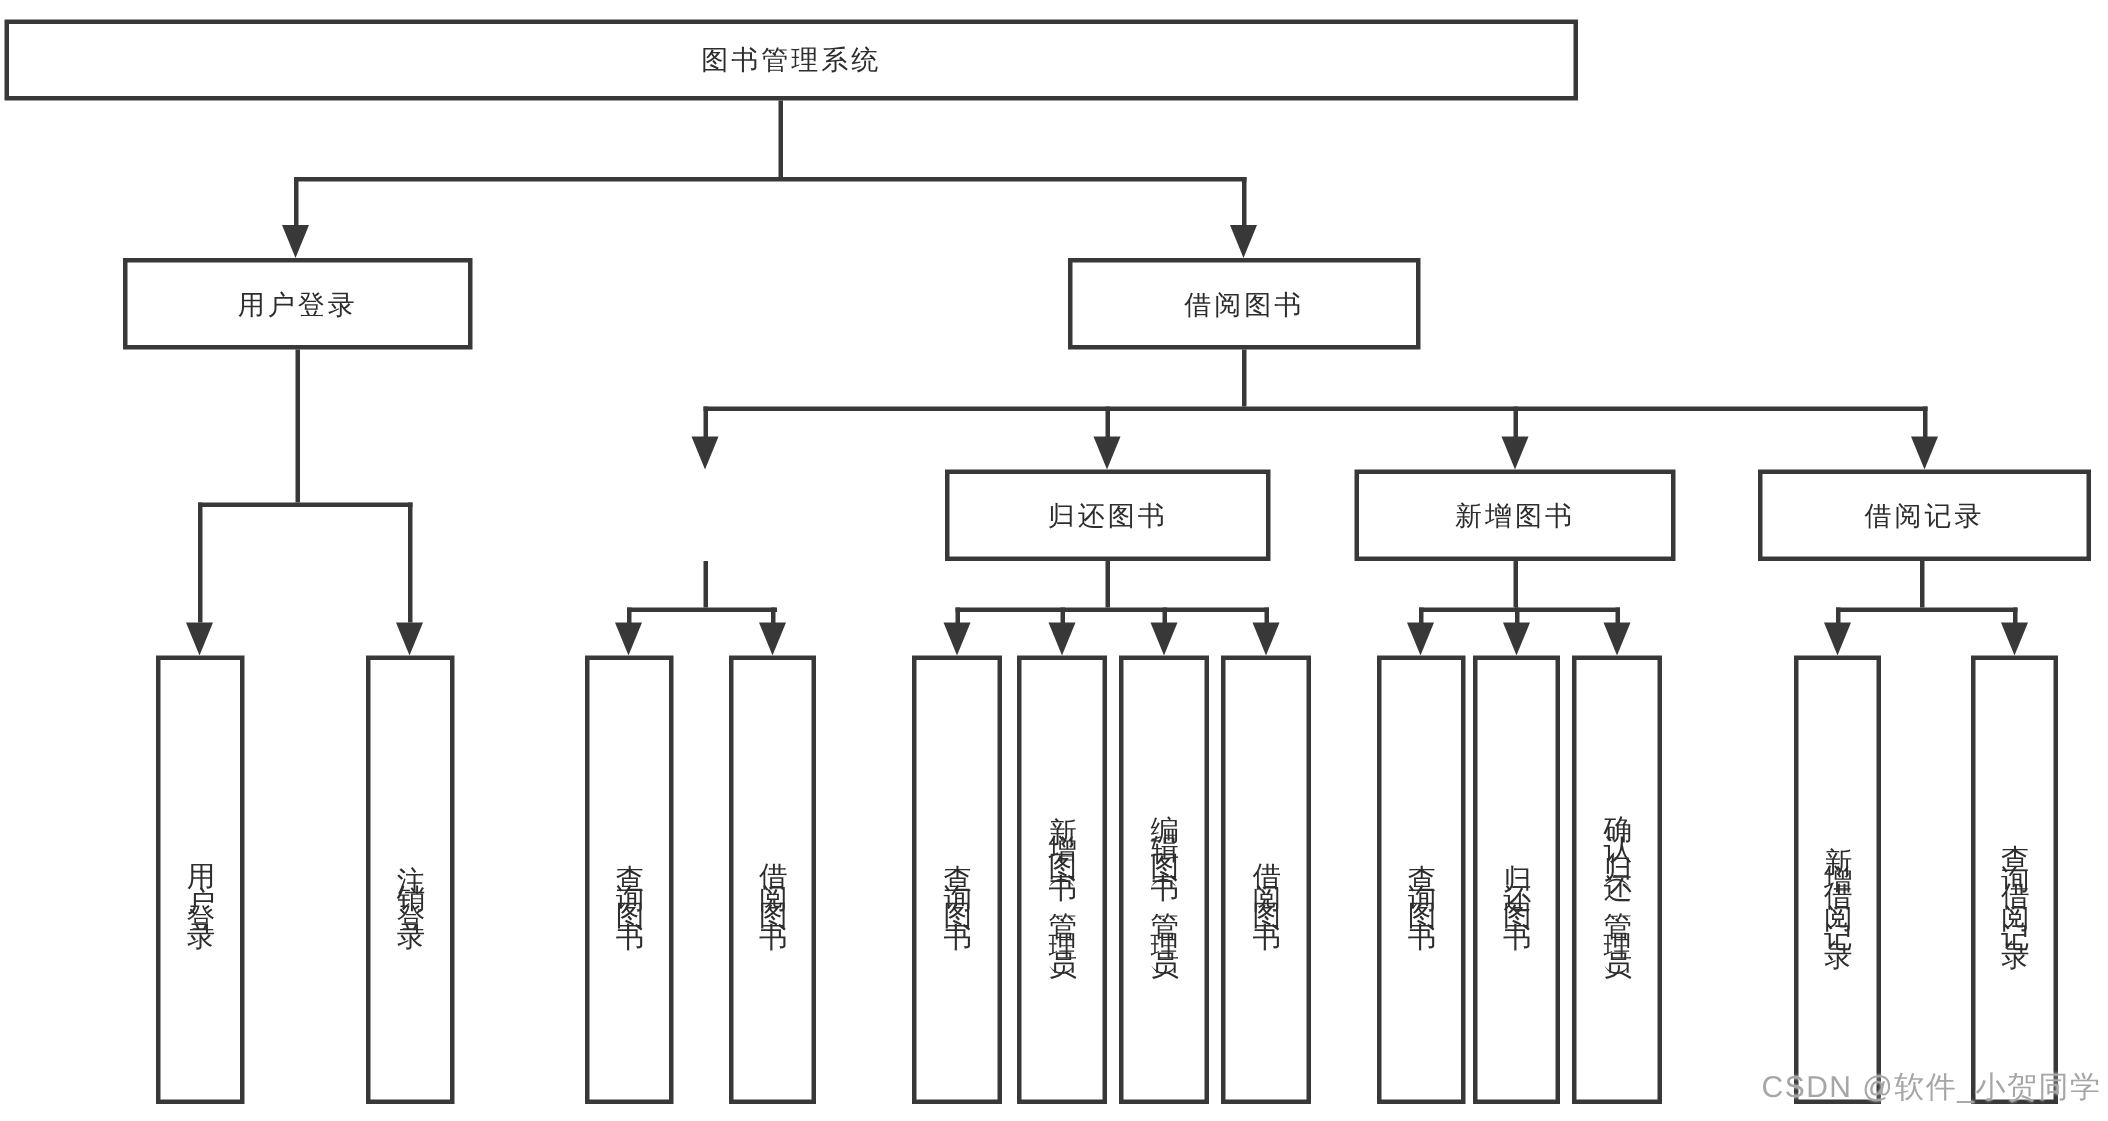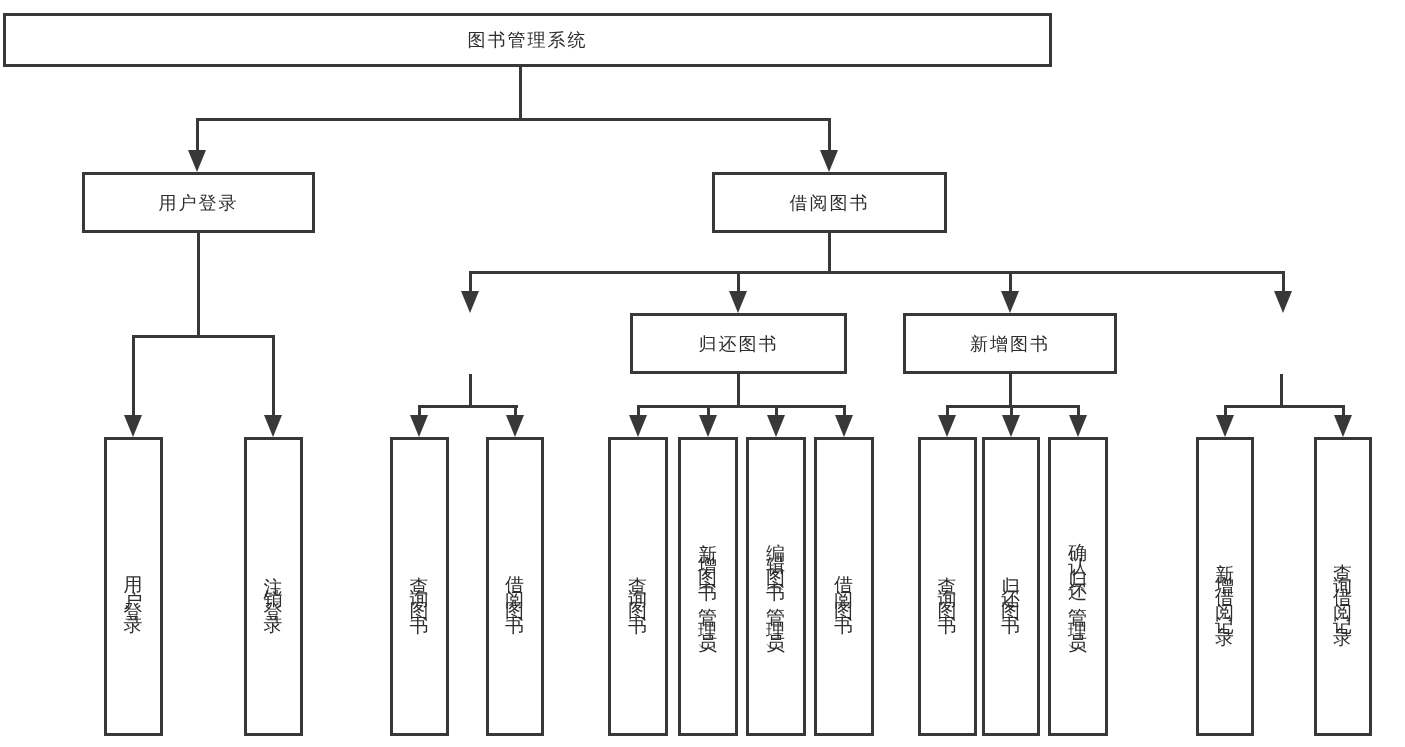--- a/index.html
+++ b/index.html
@@ -72,20 +72,23 @@
   <div class="ar" style="left:1001px;top:291px;"></div>
   <div class="vl" style="left:1282px;top:271px;height:22px;"></div>
   <div class="ar" style="left:1274px;top:291px;"></div>
 
   <div class="box" style="left:630px;top:313px;width:217px;height:61px;">
     <span>归还图书</span>
   </div>
   <div class="box" style="left:903px;top:313px;width:214px;height:61px;">
     <span>新增图书</span>
   </div>
+  <div class="box" style="left:1172px;top:313px;width:222px;height:61px;">
+    <span>借阅记录</span>
+  </div>
 
   <div class="vl" style="left:469px;top:374px;height:31px;"></div>
   <div class="hl" style="left:418px;top:405px;width:100px;"></div>
   <div class="vl" style="left:418px;top:405px;height:12px;"></div>
   <div class="ar" style="left:410px;top:415px;"></div>
   <div class="vl" style="left:514px;top:405px;height:12px;"></div>
   <div class="ar" style="left:506px;top:415px;"></div>
 
   <div class="vl" style="left:737px;top:374px;height:31px;"></div>
   <div class="hl" style="left:637px;top:405px;width:209px;"></div>
@@ -151,14 +154,15 @@
     <span class="vtext">确认归还（管理员）</span>
   </div>
 
   <div class="leaf" style="left:1196px;width:58px;">
     <span class="vtext">新增借阅记录</span>
   </div>
   <div class="leaf" style="left:1314px;width:58px;">
     <span class="vtext">查询借阅记录</span>
   </div>
 
+  <div class="watermark">CSDN @软件_小贺同学</div>
 
 </div>
 
 </body></html>

